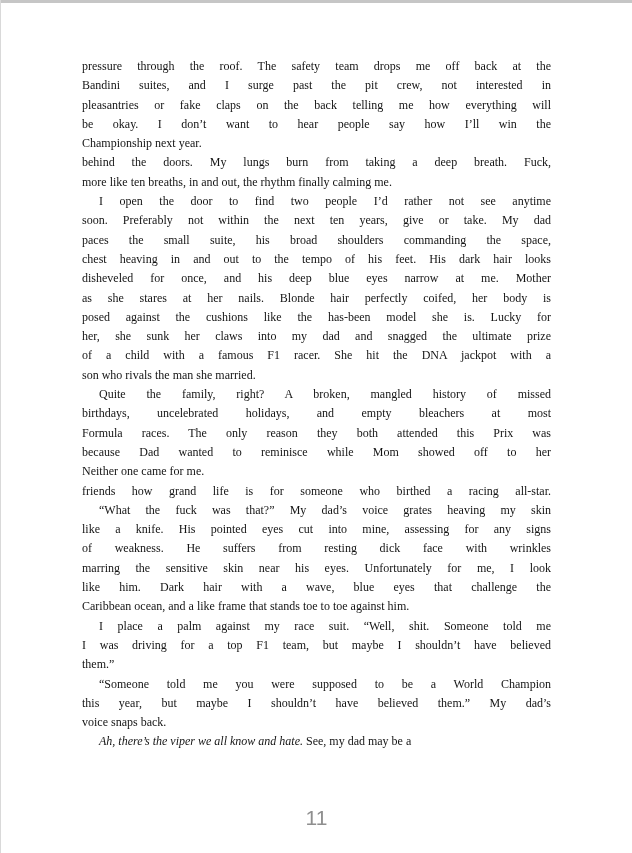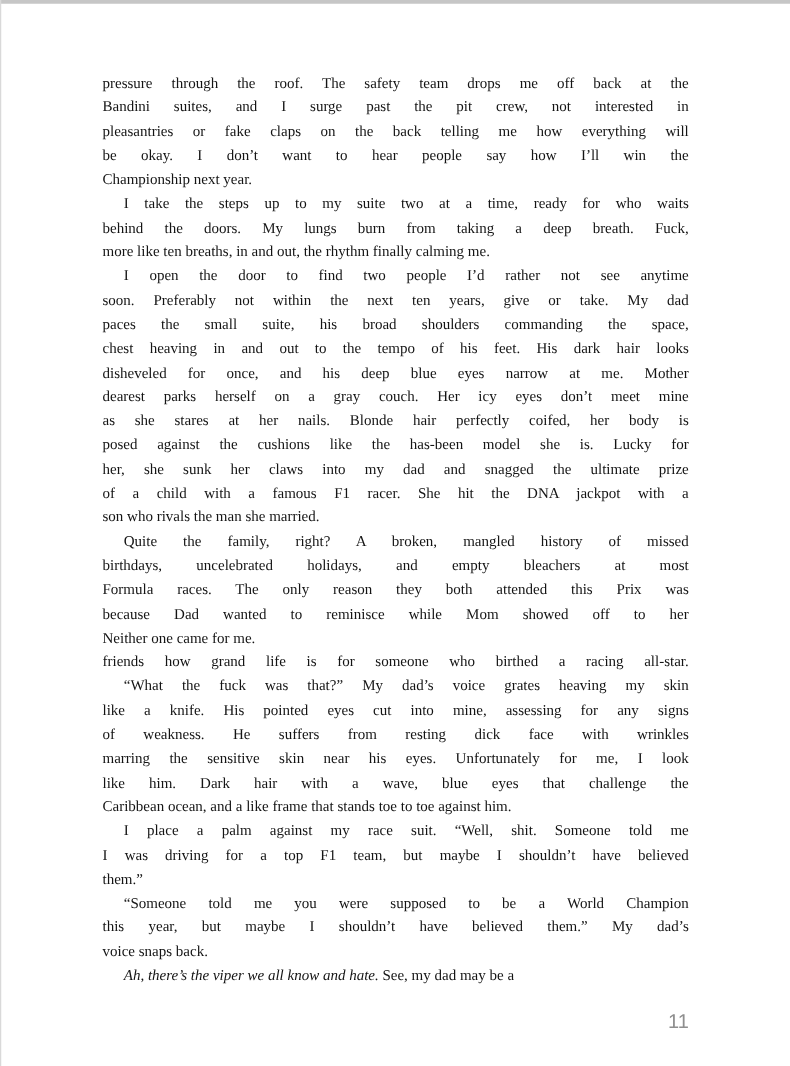--- a/index.html
+++ b/index.html
@@ -45,54 +45,52 @@
     text-align: center;
     text-align-last: left;
   }
   .line.indent { text-indent: 17px; }
   .line em { }
   .page-number {
     position: absolute;
     left: 82px;
     top: 807px;
     width: 469px;
-    text-align: right;
+    text-align: center;
     color: var(--pagenum-color, #8f8f8f);
     font-family: "Liberation Sans", sans-serif;
-    font-size: 16px;
+    font-size: 21px;
     line-height: 22px;
   }
 </style>
 </head>
 <body style="--bg-color: #ffffff; --topbar-color: #c6c6c6; --leftline-color: #d9d9d9; --text-color: #141414; --pagenum-color: #8f8f8f;">
 
 <div class="top-bar"></div>
 <div class="left-line"></div>
 
 <main class="page">
   <div class="text-col">
       <div class="para">
         <div class="line">pressure through the roof. The safety team drops me off back at the</div>
         <div class="line">Bandini suites, and I surge past the pit crew, not interested in</div>
         <div class="line">pleasantries or fake claps on the back telling me how everything will</div>
         <div class="line">be okay. I don’t want to hear people say how I’ll win the</div>
         <div class="line last">Championship next year.</div>
       </div>
       <div class="para">
-        <div class="line indent">I take the steps up to my suite two at a time, ready for who waits</div>
         <div class="line">behind the doors. My lungs burn from taking a deep breath. Fuck,</div>
         <div class="line last">more like ten breaths, in and out, the rhythm finally calming me.</div>
       </div>
       <div class="para">
         <div class="line indent">I open the door to find two people I’d rather not see anytime</div>
         <div class="line">soon. Preferably not within the next ten years, give or take. My dad</div>
         <div class="line">paces the small suite, his broad shoulders commanding the space,</div>
         <div class="line">chest heaving in and out to the tempo of his feet. His dark hair looks</div>
         <div class="line">disheveled for once, and his deep blue eyes narrow at me. Mother</div>
-        <div class="line">dearest parks herself on a gray couch. Her icy eyes don’t meet mine</div>
         <div class="line">as she stares at her nails. Blonde hair perfectly coifed, her body is</div>
         <div class="line">posed against the cushions like the has-been model she is. Lucky for</div>
         <div class="line">her, she sunk her claws into my dad and snagged the ultimate prize</div>
         <div class="line">of a child with a famous F1 racer. She hit the DNA jackpot with a</div>
         <div class="line last">son who rivals the man she married.</div>
       </div>
       <div class="para">
         <div class="line indent">Quite the family, right? A broken, mangled history of missed</div>
         <div class="line">birthdays, uncelebrated holidays, and empty bleachers at most</div>
         <div class="line">Formula races. The only reason they both attended this Prix was</div>

